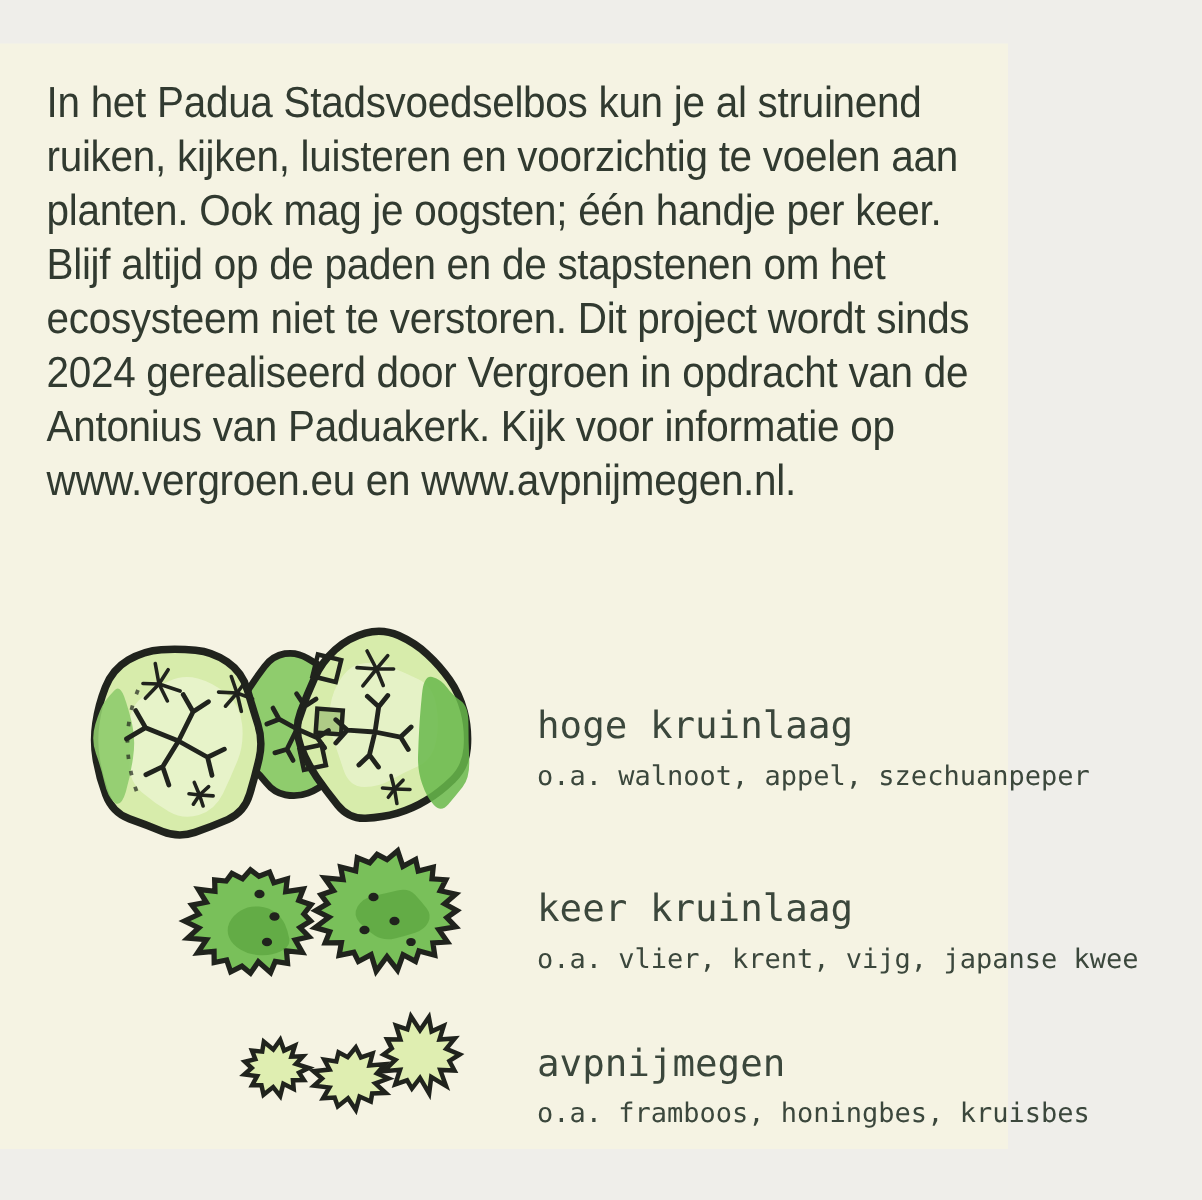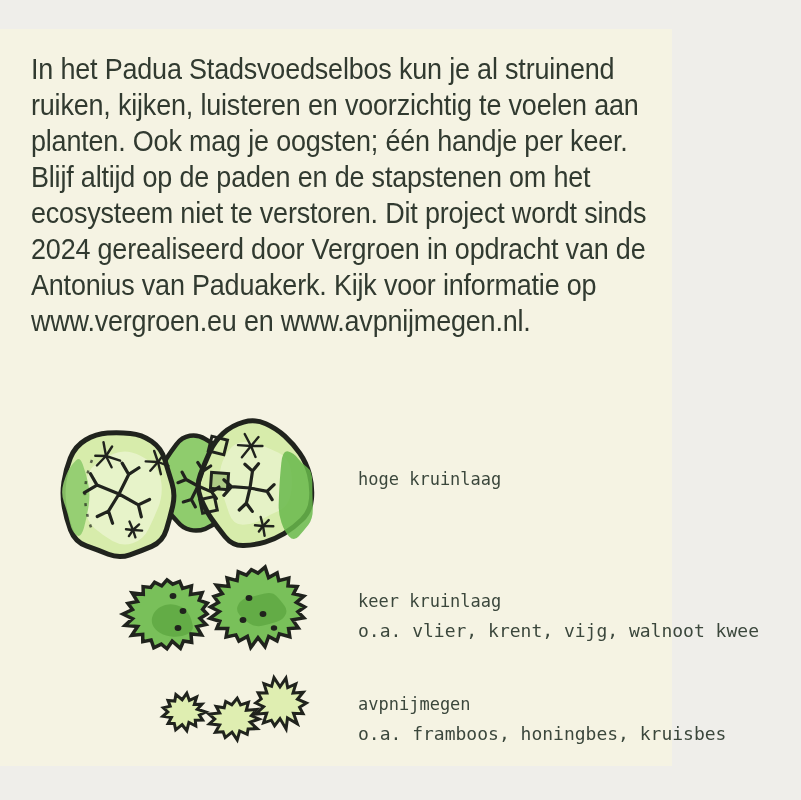--- a/index.html
+++ b/index.html
@@ -18,21 +18,21 @@
     letter-spacing:-0.2px;
     transform:scaleX(0.93);transform-origin:left top;
     font-family:"Liberation Sans", sans-serif;
   }
   .intro .line{white-space:nowrap;}
   .legend-row{position:absolute;}
   .ill{position:absolute;display:block;}
   .labels{position:absolute;left:358px;}
   .layer-title{
     font-family:"DejaVu Sans Mono", monospace;
-    font-size:17px;line-height:1.15;color:#3b473c;letter-spacing:0px;
+    font-size:25px;line-height:1.15;color:#3b473c;letter-spacing:0px;
     white-space:nowrap;
   }
   .layer-examples{
     font-family:"DejaVu Sans Mono", monospace;
     font-size:18px;line-height:1.2;color:#3b473c;
     white-space:nowrap;margin-top:8px;
   }
   .band{position:absolute;left:0;width:801px;background:#efeeea;}
   .band.top{top:0;height:29px;}
   .band.bottom{top:766px;height:34px;}
@@ -97,40 +97,41 @@
         <line x1="205" y1="128" x2="210.7" y2="122.1" stroke="#20231d" stroke-width="2.4" stroke-linecap="round"></line>
         <line x1="75" y1="132" x2="84.1" y2="132.6" stroke="#20231d" stroke-width="2.4" stroke-linecap="round"></line>
         <line x1="75" y1="132" x2="77.4" y2="139.3" stroke="#20231d" stroke-width="2.4" stroke-linecap="round"></line>
         <line x1="75" y1="132" x2="70.9" y2="138.1" stroke="#20231d" stroke-width="2.4" stroke-linecap="round"></line>
         <line x1="75" y1="132" x2="68.0" y2="131.2" stroke="#20231d" stroke-width="2.4" stroke-linecap="round"></line>
         <line x1="75" y1="132" x2="71.5" y2="123.6" stroke="#20231d" stroke-width="2.4" stroke-linecap="round"></line>
         <line x1="75" y1="132" x2="81.1" y2="126.4" stroke="#20231d" stroke-width="2.4" stroke-linecap="round"></line>
       </svg>
     <div class="labels" style="top:441px;">
       <div class="layer-title">hoge kruinlaag</div>
+      <div class="layer-examples">o.a. walnoot, appel, szechuanpeper</div>
     </div>
   </div>
 
   <div class="legend-row">
     <svg class="ill" id="ill-low" viewBox="0 0 200 104" style="left:116px;top:531px;width:200px;height:104px;">
         <path d="M91.1,54.0L84.0,58.4L90.0,64.5L80.8,66.6L85.6,75.0L75.0,74.0L75.7,82.3L67.5,81.0L64.4,88.4L56.2,81.2L51.0,88.8L45.3,84.1L37.8,87.9L35.1,80.0L26.8,81.7L26.7,74.3L15.7,75.3L21.6,66.5L9.1,65.4L16.5,58.6L7.0,54.0L16.5,49.5L11.9,43.4L21.5,41.5L16.2,32.9L27.3,34.2L27.1,26.6L34.8,27.4L38.6,22.3L45.7,25.9L51.0,19.9L56.7,24.2L63.7,21.4L66.6,28.5L75.5,25.9L74.5,34.4L86.2,32.7L83.2,40.3L91.4,43.1L86.6,49.3Z" fill="#79c05a" stroke="#20231d" stroke-width="3.5" stroke-linejoin="miter"></path>
         <path d="M76.8,65.5 Q77.9,71.0 71.3,74.2 Q64.7,77.3 57.2,76.8 Q49.7,76.3 44.2,73.0 Q38.6,69.7 36.7,64.9 Q34.8,60.0 36.9,55.2 Q38.9,50.4 44.3,47.1 Q49.7,43.7 56.7,44.4 Q63.6,45.1 67.9,48.6 Q72.1,52.0 73.9,56.0 Q75.7,60.0 76.8,65.5 Z" fill="#57a23c" stroke="none" stroke-width="0" stroke-linejoin="round" opacity="0.65"></path>
         <path d="M188.6,47.0L181.9,51.7L187.8,57.9L176.6,59.8L182.3,68.0L172.6,68.6L173.8,76.8L163.3,73.9L161.0,80.9L152.7,76.5L149.0,86.7L142.0,77.7L134.8,87.5L131.4,76.4L122.9,81.0L119.9,74.9L110.1,76.9L111.6,68.4L100.8,68.5L103.8,61.2L94.0,58.4L103.3,51.5L94.5,47.0L102.4,42.4L98.0,36.5L106.3,33.7L100.3,25.2L112.7,26.4L111.1,18.0L121.1,20.6L122.2,11.8L130.5,15.2L135.4,9.6L142.0,13.1L149.1,7.1L152.6,17.6L161.1,13.0L162.8,20.7L172.8,18.1L172.0,25.9L181.2,26.5L177.5,33.8L187.8,36.1L180.4,42.5Z" fill="#79c05a" stroke="#20231d" stroke-width="3.5" stroke-linejoin="miter"></path>
         <path d="M169.5,54.8 Q167.2,59.6 160.8,61.8 Q154.5,63.9 147.2,65.6 Q139.8,67.4 133.9,63.7 Q128.1,60.0 123.6,55.0 Q119.2,50.0 122.4,44.4 Q125.6,38.7 133.4,37.1 Q141.2,35.5 148.9,33.6 Q156.5,31.8 160.9,36.6 Q165.3,41.3 168.5,45.7 Q171.8,50.0 169.5,54.8 Z" fill="#57a23c" stroke="none" stroke-width="0" stroke-linejoin="round" opacity="0.65"></path>
         <ellipse cx="57" cy="36" rx="3.4" ry="2.8899999999999997" fill="#20231d"></ellipse>
         <ellipse cx="67" cy="51" rx="3.4" ry="2.8899999999999997" fill="#20231d"></ellipse>
         <ellipse cx="62" cy="68" rx="3.4" ry="2.8899999999999997" fill="#20231d"></ellipse>
         <ellipse cx="133" cy="38" rx="3.4" ry="2.8899999999999997" fill="#20231d"></ellipse>
         <ellipse cx="147" cy="54" rx="3.4" ry="2.8899999999999997" fill="#20231d"></ellipse>
         <ellipse cx="127" cy="60" rx="3.4" ry="2.8899999999999997" fill="#20231d"></ellipse>
         <ellipse cx="158" cy="68" rx="3.2" ry="2.72" fill="#20231d"></ellipse>
       </svg>
     <div class="labels" style="top:563px;">
       <div class="layer-title">keer kruinlaag</div>
-      <div class="layer-examples">o.a. vlier, krent, vijg, walnoot kwee</div>
+      <div class="layer-examples">o.a. vlier, krent, vijg, japanse kwee</div>
     </div>
   </div>
 
   <div class="legend-row">
     <svg class="ill" id="ill-shrub" viewBox="0 0 154 80" style="left:158px;top:643px;width:154px;height:80px;">
         <path d="M47.8,40.0L41.4,43.1L44.6,48.0L37.3,48.2L37.8,54.0L30.9,50.5L28.8,58.7L24.1,52.7L17.7,57.8L16.3,51.5L10.1,51.5L13.4,45.4L4.9,44.3L9.8,40.0L5.3,35.8L12.2,34.1L10.0,28.4L16.8,29.1L17.9,22.5L24.2,27.7L28.8,21.2L31.4,28.4L38.6,25.1L36.3,32.5L44.0,32.2L39.3,37.3Z" fill="#dfeeb1" stroke="#20231d" stroke-width="3" stroke-linejoin="miter"></path>
         <path d="M101.1,47.0L92.2,50.2L99.2,56.7L90.1,57.0L89.2,62.3L81.7,59.0L79.2,67.9L74.0,60.2L67.2,65.6L65.1,59.7L57.4,60.2L61.6,53.0L51.4,51.8L56.7,47.0L51.0,42.1L61.7,41.0L58.2,34.4L66.2,35.7L67.7,29.5L73.8,32.8L79.2,26.2L82.6,33.0L90.4,30.3L88.3,38.3L98.8,37.4L93.3,43.6Z" fill="#dfeeb1" stroke="#20231d" stroke-width="3" stroke-linejoin="miter"></path>
         <path d="M148.4,31.0L141.6,35.3L145.0,41.7L135.5,41.3L139.3,51.9L129.5,46.0L128.1,56.9L122.0,46.6L116.6,53.7L113.4,48.2L105.5,50.9L108.7,41.2L97.7,42.2L105.6,34.6L97.7,31.0L103.2,26.9L100.1,20.9L108.9,21.0L106.0,11.7L113.6,14.3L116.0,5.6L122.0,14.8L127.9,6.1L129.7,15.6L137.8,11.9L135.0,21.0L145.2,20.3L139.5,27.2Z" fill="#dfeeb1" stroke="#20231d" stroke-width="3" stroke-linejoin="miter"></path>
       </svg>
     <div class="labels" style="top:666px;">

